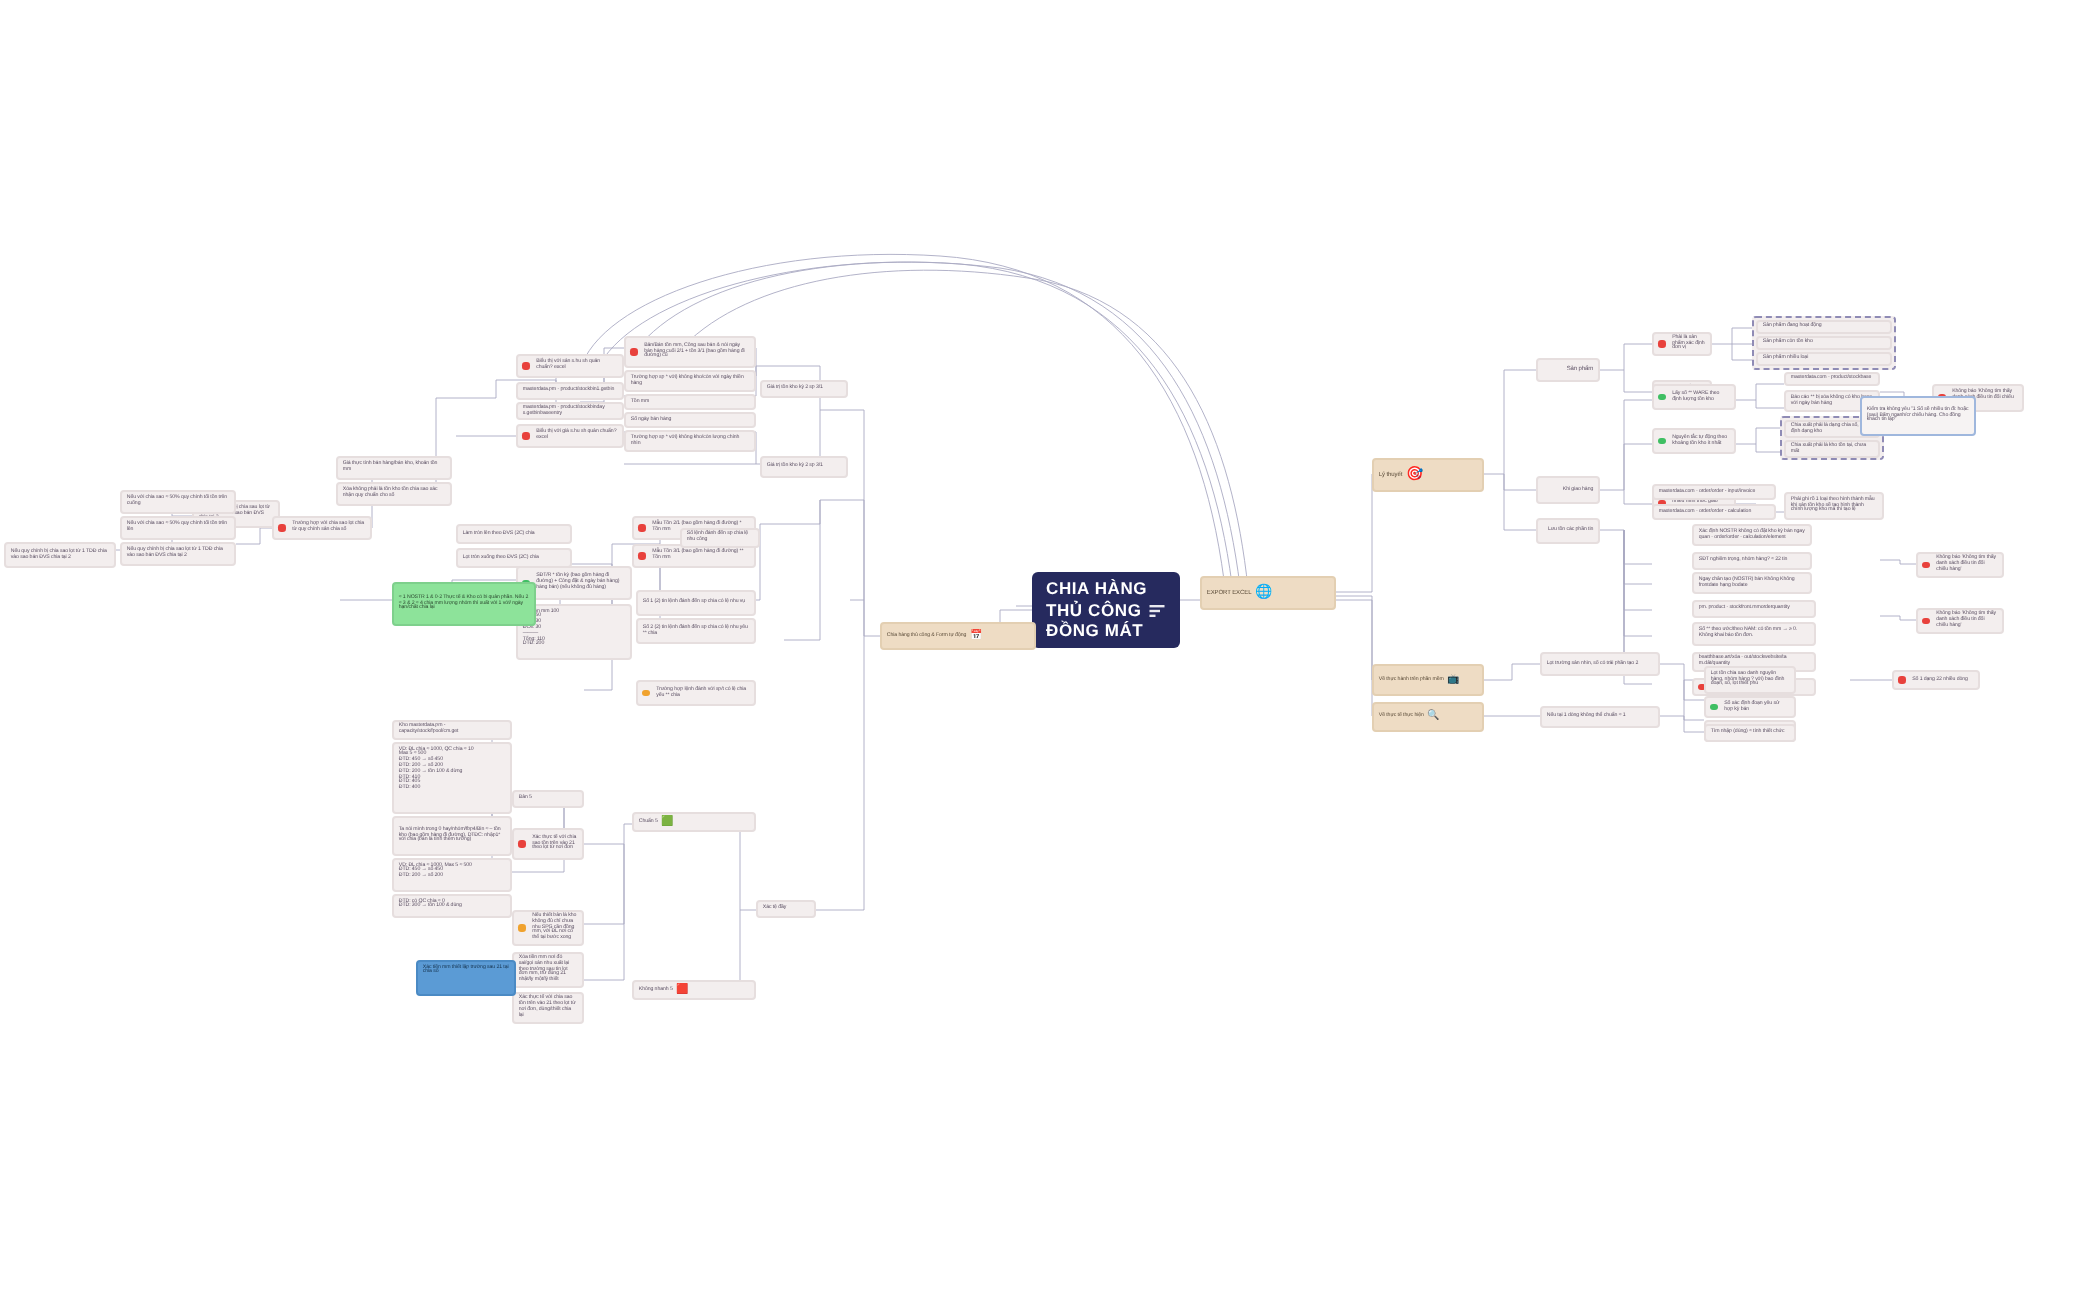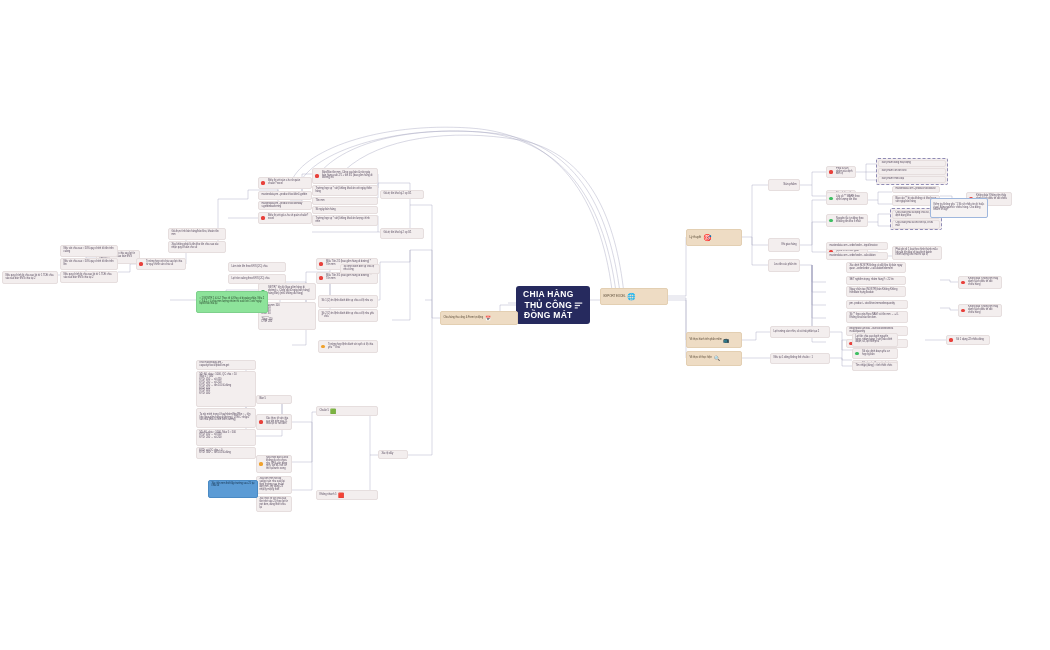--- a/index.html
+++ b/index.html
@@ -20,21 +20,21 @@
   .n-blue   { background:#5b9bd5; color:#17344f; border:0.4px solid #4a8ac4; }
   .n-boxed  { background:#f3eeee; color:#5b4f63; border:0.8px dashed #8f8bb5; }
   .n-outl   { background:#f6f3f3; color:#5b4f63; border:0.8px solid #9fb7dd; }
 
   .root {
     position:absolute; background:#262a5e; border-radius:3px;
     color:#ffffff; font-weight:bold; letter-spacing:0.3px;
     display:flex; align-items:center; justify-content:space-between;
     padding:5px 7px;
   }
-  .root .rtxt { font-size:8.5px; line-height:1.25; text-transform:uppercase;text-align:center; }
+  .root .rtxt { font-size:8.5px; line-height:1.25; text-transform:uppercase; }
   .root .rico { width:9px; height:9px; flex:0 0 auto; opacity:.9; }
 
   .txt { display:block; font-size:2.6px; letter-spacing:-0.05px;
     white-space:normal; word-break:break-word; }
   .txt.t3   { font-size:3.0px; }
 
   .bullet { flex:0 0 auto; width:3.2px; height:3.2px; border-radius:50%;
     margin-right:1.5px; }
   .b-red{background:#e8413c} .b-orange{background:#f0a22e}
   .b-green{background:#3fbf63}

